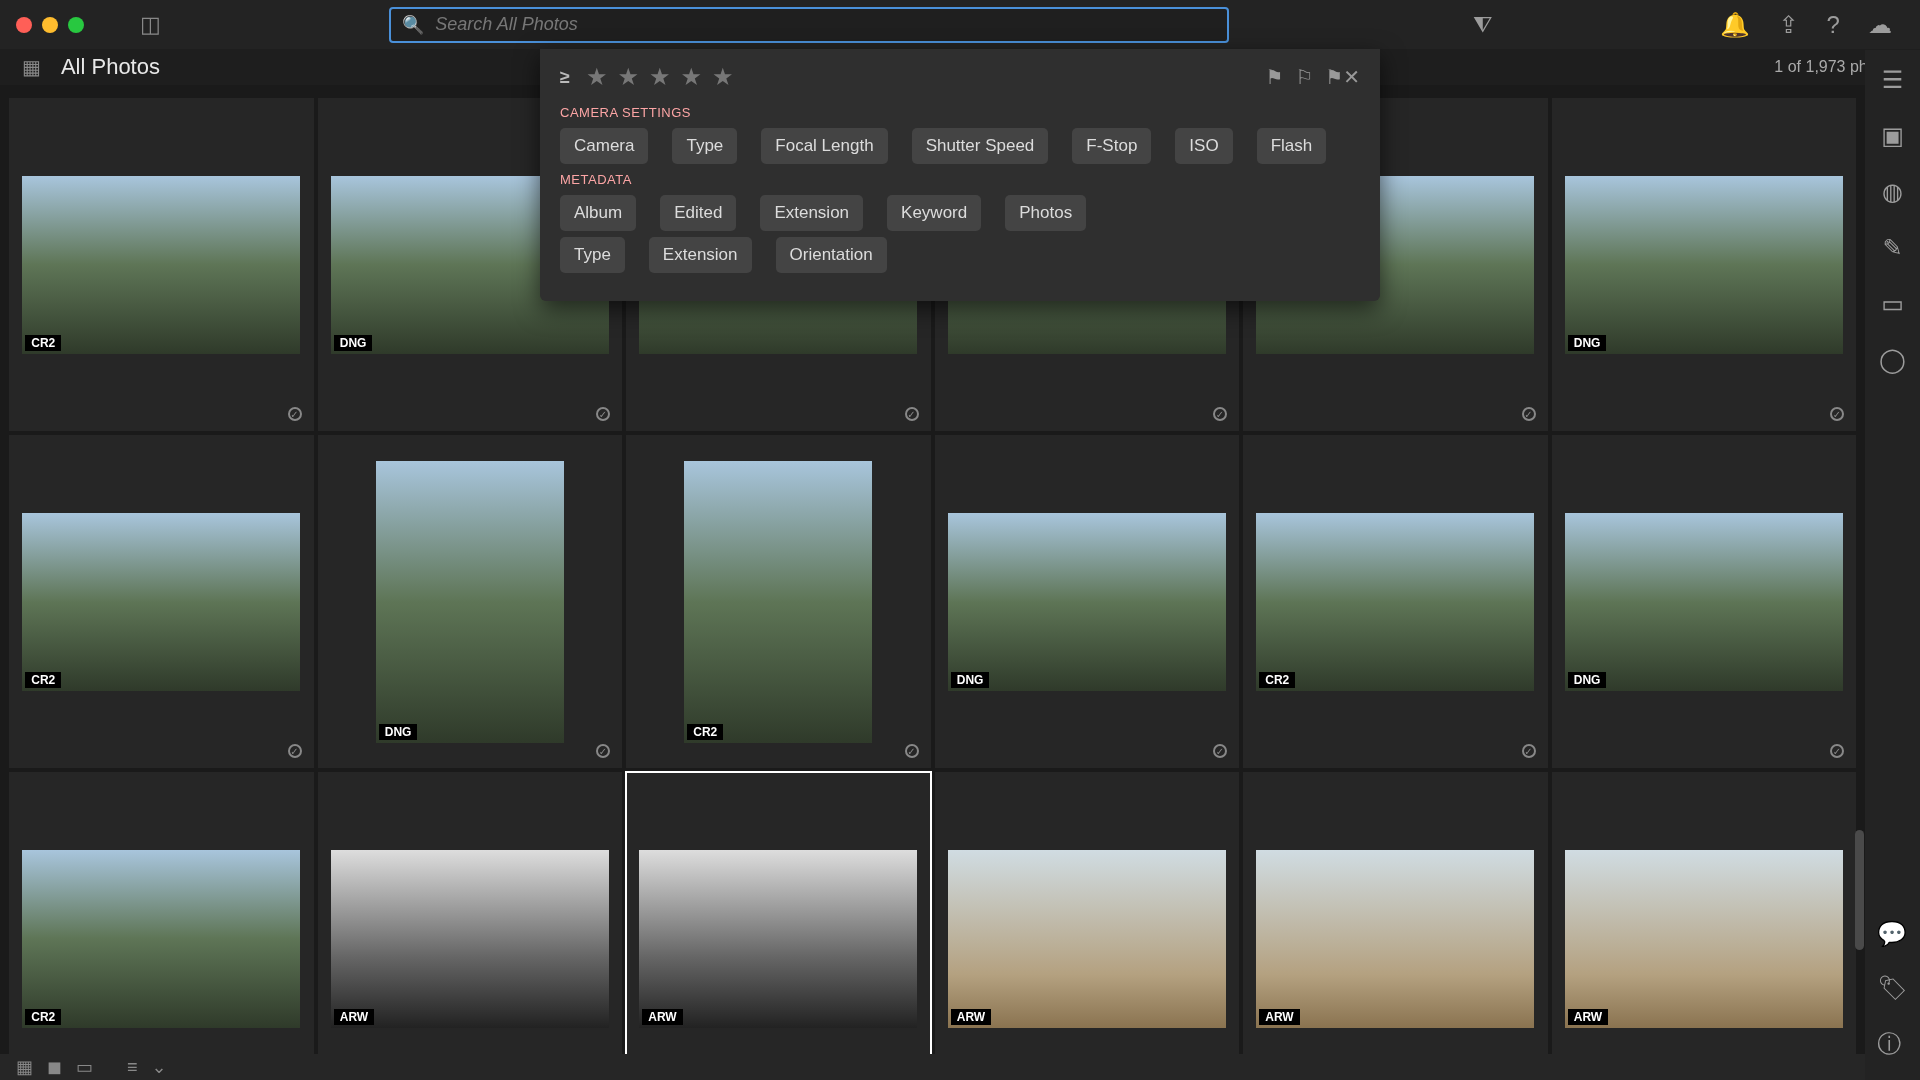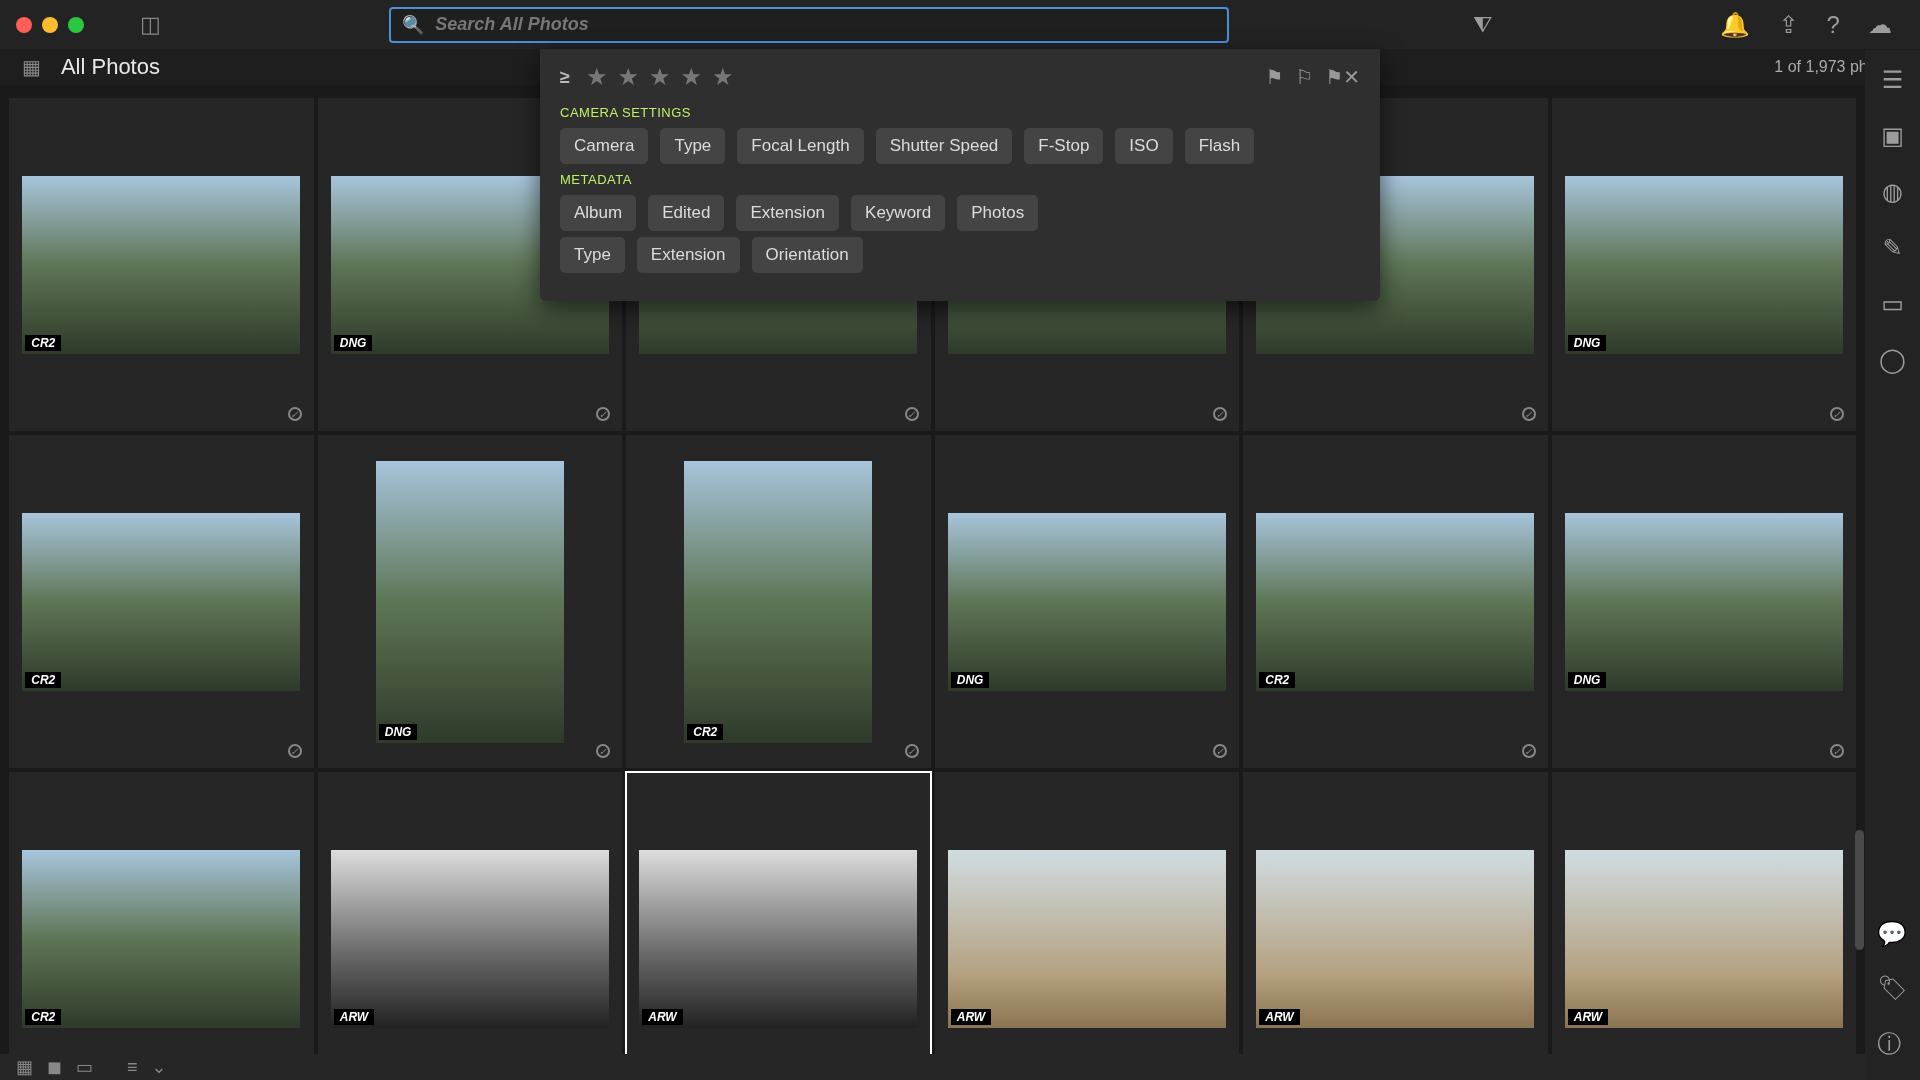--- a/index.html
+++ b/index.html
@@ -7,37 +7,37 @@
 
 
 .title-bar { height:49px; background:#232323; display:flex; align-items:center; padding:0 16px; gap:12px; }
 .traffic { display:flex; gap:10px; margin-right:20px;}
 .dot { width:16px; height:16px; border-radius:50%; }
 .dot.r{background:#ff5f57;} .dot.y{background:#febc2e;} .dot.g{background:#28c840;}
 .panel-icon{color:#888;font-size:22px;margin-left:24px;cursor:pointer;}
 
 .search-wrap{ position:relative; flex:0 0 840px; margin-left:auto; margin-right:auto;}
 .search-box{ width:100%; height:36px; background:#1f1f1f; border:2px solid #4a90d9; border-radius:4px; display:flex; align-items:center; padding:0 12px; gap:10px;}
-.search-box input{ flex:1; background:transparent; border:none; outline:none; color:#ddd; font-size:18px; font-style:italic;font-weight:bold;}
+.search-box input{ flex:1; background:transparent; border:none; outline:none; color:#ddd; font-size:18px; font-style:italic;}
 .search-box input::placeholder{color:#777;}
 .mag-icon{color:#888;font-size:18px;}
 
 .filter-icon,.top-icons{color:#9c9c9c;cursor:pointer;}
 .filter-icon{font-size:22px;margin-left:16px;}
 .top-right{margin-left:auto;display:flex;align-items:center;gap:28px;padding-right:12px;}
 .top-right span{font-size:24px;color:#9c9c9c;cursor:pointer;position:relative;}
 .badge-dot{position:absolute;top:-2px;right:-4px;width:8px;height:8px;border-radius:50%;background:#2c98f0;}
 
 
 .sub-header{height:36px;background:#1e1e1e;display:flex;align-items:center;padding:0 22px;color:#e8e8e8;font-size:22px;}
 .sub-header .gicon{color:#888;margin-right:20px;font-size:20px;}
 .count{margin-left:auto;font-size:16px;color:#aaa;}
 
 
-.grid-wrap{position:absolute;top:85px;left:0;right:55px;bottom:26px;padding:12px 8px;overflow:hidden;font-style:italic;}
+.grid-wrap{position:absolute;top:85px;left:0;right:55px;bottom:26px;padding:12px 8px;overflow:hidden;}
 .grid{display:grid;grid-template-columns:repeat(6,1fr);gap:2px;}
 .cell{background:#262626;border:1px solid #1a1a1a;height:335px;position:relative;display:flex;align-items:center;justify-content:center;}
 .cell.selected{outline:2px solid #fff;outline-offset:-2px;}
 .thumb{background:linear-gradient(180deg,#a8c5dc 0%,#5e7556 50%,#2f3a2a 100%);position:relative;}
 .thumb.bw{background:linear-gradient(180deg,#ddd 0%,#666 60%,#222 100%);}
 .thumb.beach{background:linear-gradient(180deg,#d0dce2 0%,#b4a180 70%,#8a7350 100%);}
 .thumb.wide{width:278px;height:178px;}
 .thumb.tall{width:188px;height:282px;}
 .fmt{position:absolute;left:3px;bottom:3px;background:#000;color:#fff;font-size:12px;padding:1px 6px;font-weight:600;}
 .sync{position:absolute;right:12px;bottom:10px;width:14px;height:14px;border-radius:50%;border:2px solid #888;display:flex;align-items:center;justify-content:center;color:#888;font-size:10px;}
@@ -50,22 +50,22 @@
 
 .bottom{position:absolute;left:0;right:55px;bottom:0;height:26px;background:#262626;display:flex;align-items:center;padding:0 16px;gap:14px;color:#888;font-size:18px;}
 
 
 .dropdown{position:absolute;top:49px;left:50%;transform:translateX(-50%);width:840px;background:#2f2f2f;border-radius:0 0 6px 6px;padding:14px 20px 22px;box-shadow:0 8px 24px rgba(0,0,0,.6);z-index:50;}
 .dd-top{display:flex;align-items:center;gap:10px;margin-bottom:14px;}
 .gte{color:#bbb;font-size:18px;font-weight:bold;margin-right:6px;}
 .star{color:#777;font-size:24px;cursor:pointer;}
 .flags{margin-left:auto;display:flex;gap:12px;}
 .flags span{color:#999;font-size:20px;cursor:pointer;}
-.dd-sec-label{font-size:13px;color:#bef264;letter-spacing:.5px;margin:8px 0;}
-.chips{display:flex;flex-wrap:wrap;gap:12px;margin-bottom:6px;}
+.dd-sec-label{font-size:13px;color:#fca5a5;letter-spacing:.5px;margin:8px 0;}
+.chips{display:flex;flex-wrap:wrap;gap:24px;margin-bottom:6px;}
 .chip{background:#444;color:#dcdcdc;padding:8px 14px;border-radius:5px;font-size:17px;cursor:pointer;}
 
 
 .sbar{position:absolute;right:56px;top:830px;width:9px;height:120px;background:#4a4a4a;border-radius:5px;}
 </style>
 </head>
 <body>
 
 <div class="title-bar">
   <div class="traffic">

